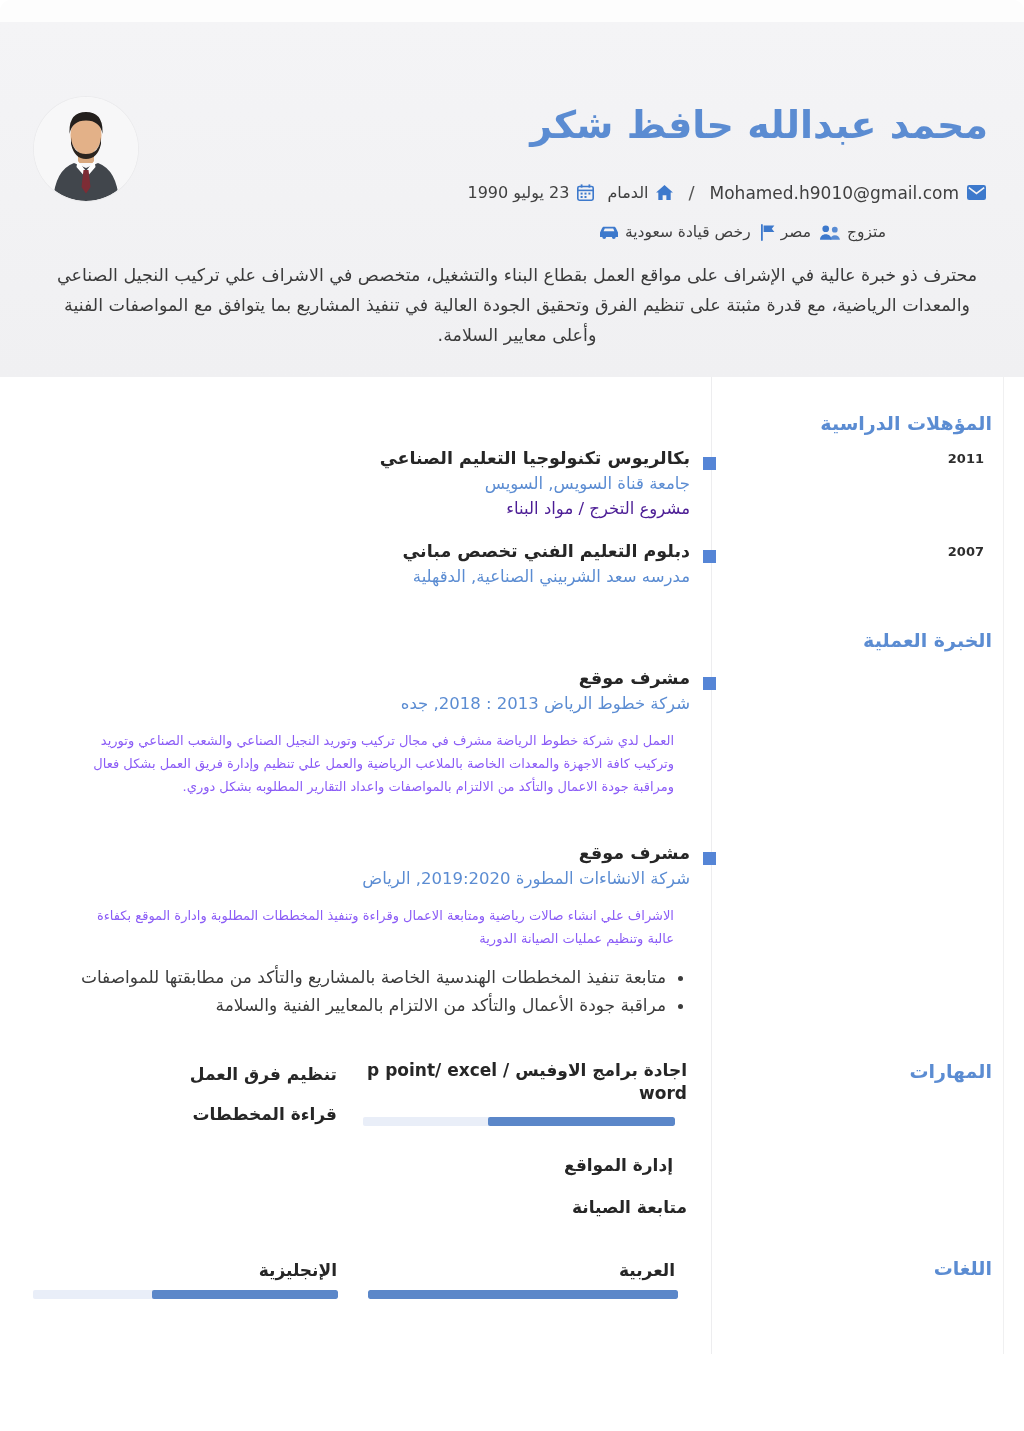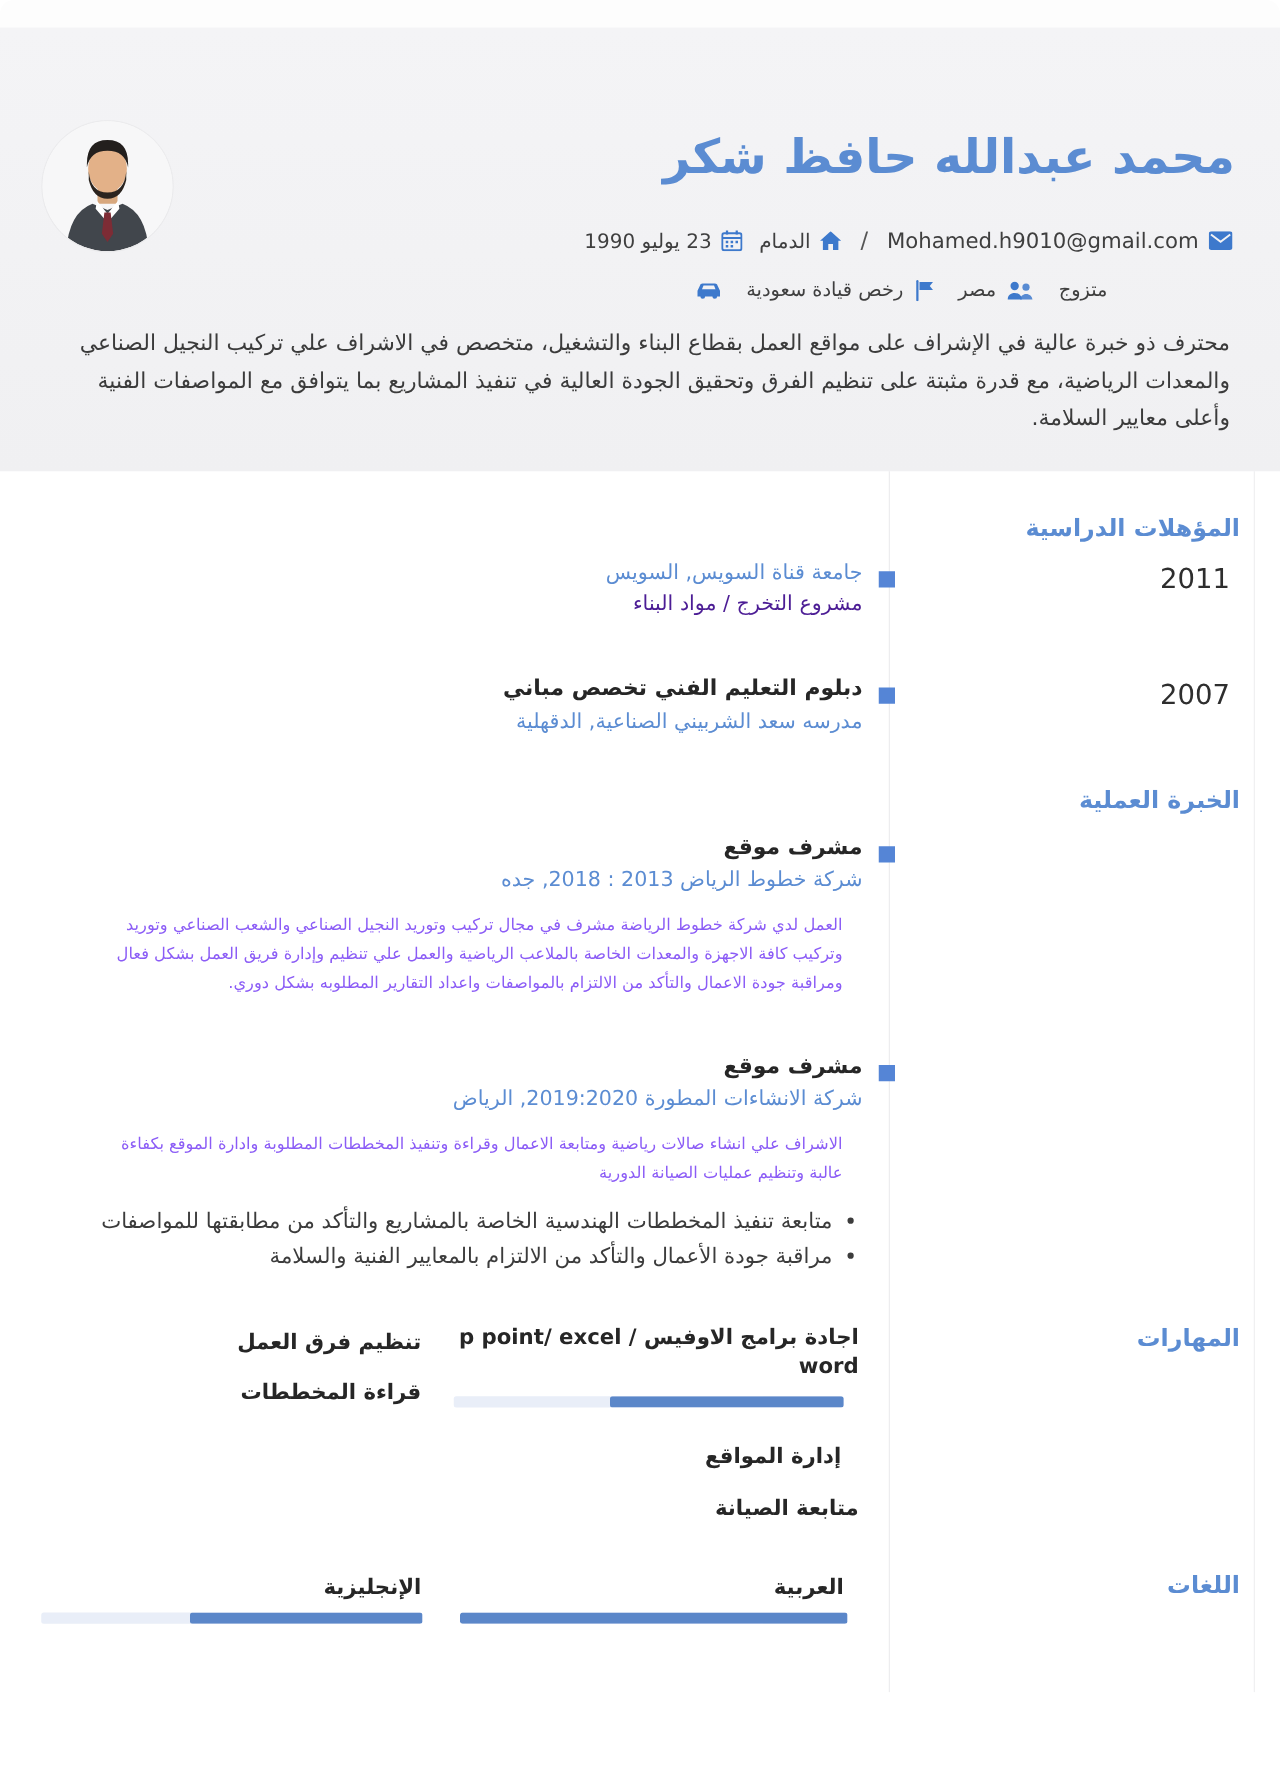--- a/index.html
+++ b/index.html
@@ -15,30 +15,30 @@
         font-weight:bold;color:#5b8cd2;direction:rtl;}
   .row1{position:absolute;top:160px;right:38px;display:flex;direction:rtl;align-items:center;gap:13px;}
   .pair{display:flex;align-items:center;gap:8px;direction:rtl;}
   .pair .ltr{direction:ltr;unicode-bidi:embed;}
   .contact-text{font-size:17px;color:#3f3f3f;}
   .contact-small{font-size:16px;color:#3f3f3f;}
   .phone-big{font-size:29px;font-weight:600;color:#171717;letter-spacing:.5px;direction:ltr;unicode-bidi:embed;}
   .slash{font-size:18px;color:#555;padding:0 2px;}
   .row2{position:absolute;top:201px;right:138px;display:flex;direction:ltr;align-items:center;gap:9px;
         font-size:15.5px;color:#3f3f3f;}
-  .row2 .pair{direction:ltr;gap:20px;}
-  .summary{position:absolute;top:238px;right:40px;left:50px;margin:0;direction:rtl;text-align:right;
+  .row2 .pair{direction:ltr;gap:6px;}
+  .summary{position:absolute;top:238px;right:40px;left:50px;margin:0;direction:rtl;text-align:center;
            font-size:17.5px;line-height:1.72;color:#3b3b3b;}
   .icn{display:inline-block;vertical-align:middle;line-height:0;}
   
   .vline{position:absolute;left:711px;top:377px;bottom:0;width:1px;background:#ededef;}
   .edgeline{position:absolute;left:1003px;top:377px;bottom:0;width:1px;background:#f0f0f1;}
   .sq{position:absolute;left:703px;width:13px;height:13px;background:#5585d6;}
   .sb-title{position:absolute;right:32px;margin:0;font-size:19px;font-weight:600;color:#5b8cd2;direction:rtl;}
-  .year{position:absolute;right:40px;font-size:22px;font-weight:normal;color:#2e2e2e;}
+  .year{position:absolute;right:40px;font-size:13px;font-weight:bold;color:#2e2e2e;}
   .block{position:absolute;right:334px;direction:rtl;text-align:right;}
   .deg{margin:0 0 6px;font-size:17.5px;font-weight:bold;color:#262626;}
   .school{margin:0 0 6px;font-size:16.5px;color:#5b8cd2;}
   .note{margin:0;font-size:16.5px;color:#4c1d95;}
   .exp{position:absolute;right:334px;left:52px;direction:rtl;text-align:right;}
   .role{margin:0 0 6px;font-size:17.5px;font-weight:bold;color:#262626;}
   .company{margin:0 0 8px;font-size:16.5px;color:#5b8cd2;}
   .desc{margin:16px;font-size:13px;line-height:23px;color:#8b5cf6;}
   .exp-bullets{margin:6px 0 16px;padding:0 24px 0 0;list-style:disc;}
   .exp-bullets li{font-size:17px;line-height:23px;color:#3c3c3c;margin-bottom:5px;}
@@ -162,20 +162,21 @@
   <h2 class="sb-title" style="top:629px">الخبرة العملية</h2>
   <h2 class="sb-title" style="top:1060px">المهارات</h2>
   <h2 class="sb-title" style="top:1257px">اللغات</h2>
 
   <div class="sq" style="top:457px"></div>
   <div class="sq" style="top:550px"></div>
   <div class="sq" style="top:677px"></div>
   <div class="sq" style="top:852px"></div>
 
   <div class="block" style="top:448px;width:600px">
+    <p class="deg">بكالريوس تكنولوجيا التعليم الصناعي</p>
     <p class="school">جامعة قناة السويس, السويس</p>
     <p class="note">مشروع التخرج / مواد البناء</p>
   </div>
   <div class="block" style="top:541px;width:600px">
     <p class="deg">دبلوم التعليم الفني تخصص مباني</p>
     <p class="school">مدرسه سعد الشربيني الصناعية, الدقهلية</p>
   </div>
 
   <div class="exp" style="top:668px">
     <p class="role">مشرف موقع</p>

